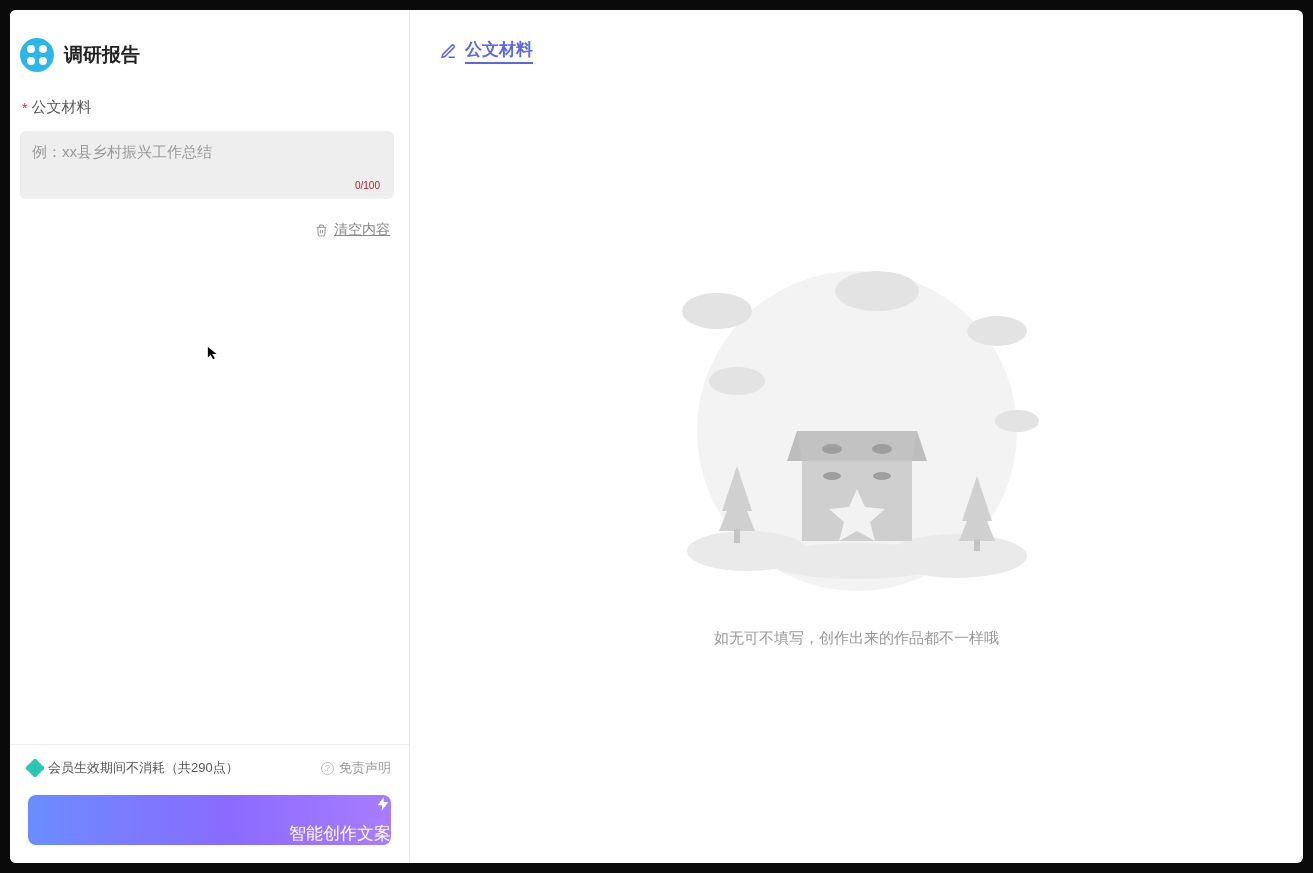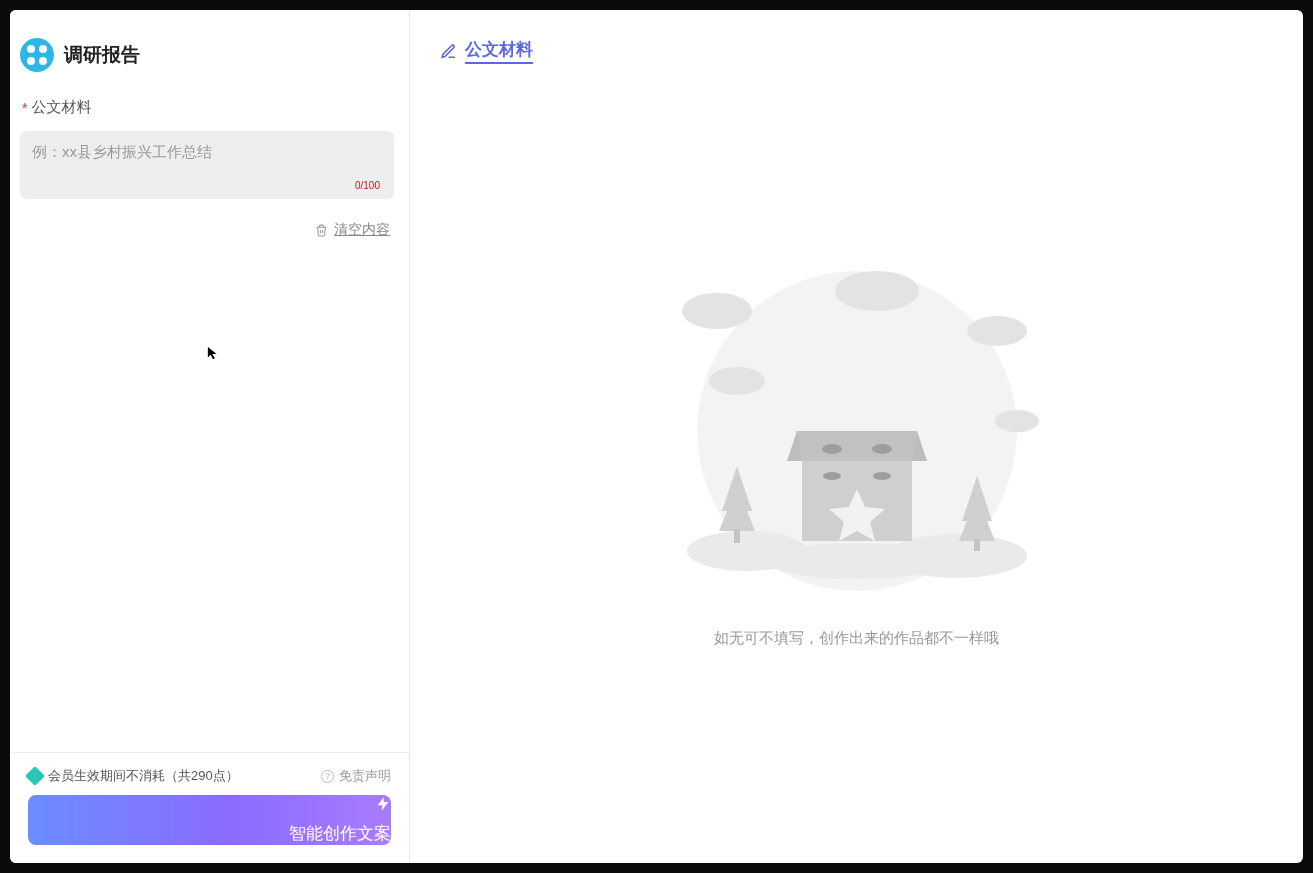--- a/index.html
+++ b/index.html
@@ -119,21 +119,21 @@
       width: 13px; height: 13px;
     }
     .panel-footer {
       border-top: 1px solid #eee;
       padding: 14px 18px 18px 18px;
     }
     .footer-info {
       display: flex;
       justify-content: space-between;
       align-items: center;
-      margin-bottom: 10px;
+      margin-bottom: 18px;
     }
     .credits {
       display: flex;
       align-items: center;
       gap: 6px;
       font-size: 13px;
       color: #555;
     }
     .diamond-icon {
       width: 14px; height: 14px;

